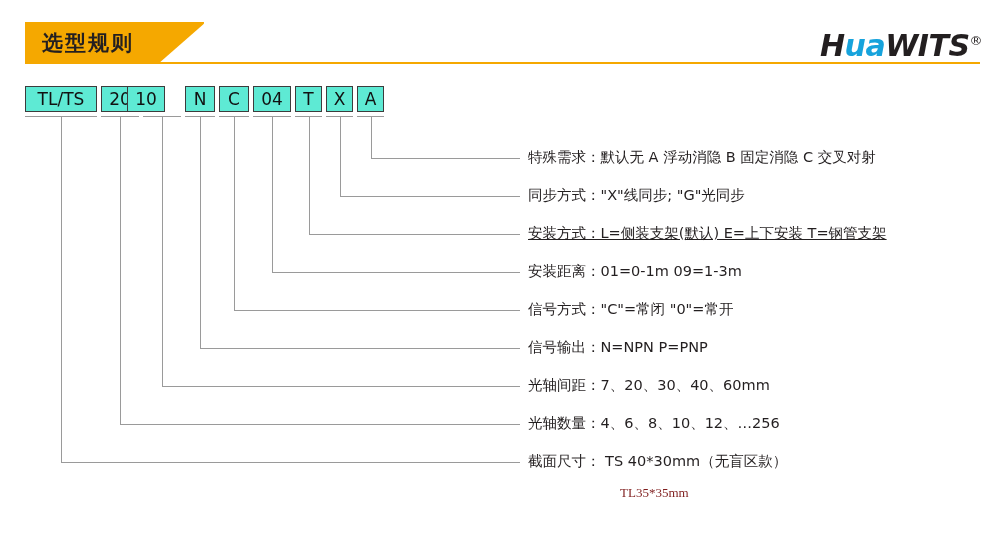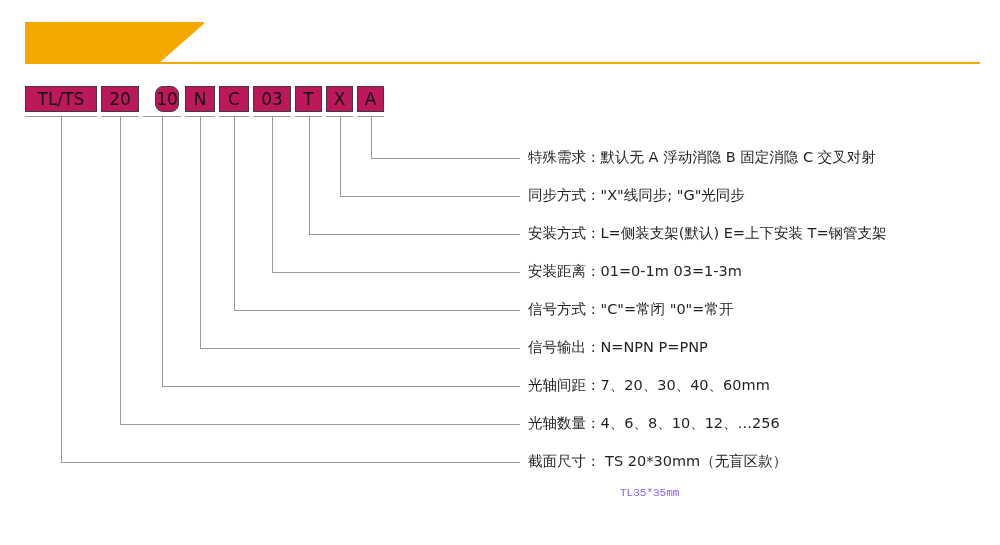--- a/index.html
+++ b/index.html
@@ -52,69 +52,73 @@
     vertical-align:super;color:#231f20;
   }
 
   
   .codebox{
     position:absolute;top:86px;height:26px;
     border:1px solid #3c3c3c;
     box-sizing:border-box;
     display:flex;align-items:center;justify-content:center;
     font-size:17px;color:#111;
-    background:#be185d;
+    background:#5eead4;
     font-family:"DejaVu Sans","Liberation Sans",sans-serif;
   }
   .stub{
     position:absolute;top:116px;height:1px;background:#9a9a9a;
   }
 
   
   .vline{position:absolute;width:1px;background:#9a9a9a;}
   .hline{position:absolute;height:1px;background:#9a9a9a;}
 
   
   .lbl{
     position:absolute;left:528px;
     font-size:14.5px;color:#231f20;
     white-space:nowrap;line-height:16px;
     font-family:"DejaVu Sans","Liberation Sans",sans-serif;
   }
   .lbl-sub{
     position:absolute;left:620px;
-    font-size:11px;color:#8b5cf6;
+    font-size:13px;color:#7f1d1d;
     white-space:nowrap;line-height:16px;
-    font-family:Liberation Mono, monospace;
+    font-family:Liberation Serif, serif;
   }
 </style>
 </head>
 <body>
 
 <div class="page">
 
   <div class="hdr">
     <div class="hdr-banner"></div>
     <div class="hdr-banner-tail"></div>
     <div class="hdr-banner-cut"></div>
     <div class="hdr-underline"></div>
+    <div class="hdr-title">选型规则</div>
+    <div class="logo">
+      <span class="seg-dark">H</span><span class="seg-blue">ua</span><span class="seg-dark">WITS</span><span class="reg">®</span>
+    </div>
   </div>
 
   <div id="boxes-layer">
       <div class="codebox" style="left: 25px; width: 72px;">TL/TS</div>
       <div class="stub" style="left: 25px; width: 72px;"></div>
       <div class="codebox" style="left: 101px; width: 38px;">20</div>
       <div class="stub" style="left: 101px; width: 38px;"></div>
-      <div class="codebox" style="left: 155px; width: 24px; border-radius: 8px;">10</div>
+      <div class="codebox" style="left: 127px; width: 38px;">10</div>
       <div class="stub" style="left: 143px; width: 38px;"></div>
       <div class="codebox" style="left: 185px; width: 30px;">N</div>
       <div class="stub" style="left: 185px; width: 30px;"></div>
       <div class="codebox" style="left: 219px; width: 30px;">C</div>
       <div class="stub" style="left: 219px; width: 30px;"></div>
-      <div class="codebox" style="left: 253px; width: 38px;">03</div>
+      <div class="codebox" style="left: 253px; width: 38px;">04</div>
       <div class="stub" style="left: 253px; width: 38px;"></div>
       <div class="codebox" style="left: 295px; width: 27px;">T</div>
       <div class="stub" style="left: 295px; width: 27px;"></div>
       <div class="codebox" style="left: 326px; width: 27px;">X</div>
       <div class="stub" style="left: 326px; width: 27px;"></div>
       <div class="codebox" style="left: 357px; width: 27px;">A</div>
       <div class="stub" style="left: 357px; width: 27px;"></div>
     </div>
 
   <div id="lines-layer">
@@ -134,23 +138,23 @@
       <div class="hline" style="left: 162px; top: 386px; width: 358px;"></div>
       <div class="vline" style="left: 120px; top: 117px; height: 307px;"></div>
       <div class="hline" style="left: 120px; top: 424px; width: 400px;"></div>
       <div class="vline" style="left: 61px; top: 117px; height: 345px;"></div>
       <div class="hline" style="left: 61px; top: 462px; width: 459px;"></div>
     </div>
 
   <div id="labels-layer">
       <div class="lbl" style="top: 149px; text-align: right;">特殊需求：默认无  A 浮动消隐  B 固定消隐  C 交叉对射</div>
       <div class="lbl" style="top: 187px;">同步方式："X"线同步; "G"光同步</div>
-      <div class="lbl" style="top: 225px;">安装方式：L=侧装支架(默认)  E=上下安装  T=钢管支架</div>
-      <div class="lbl" style="top: 263px;">安装距离：01=0-1m  03=1-3m</div>
+      <div class="lbl" style="top: 225px; text-decoration: underline;">安装方式：L=侧装支架(默认)  E=上下安装  T=钢管支架</div>
+      <div class="lbl" style="top: 263px;">安装距离：01=0-1m  09=1-3m</div>
       <div class="lbl" style="top: 301px;">信号方式："C"=常闭  "0"=常开</div>
       <div class="lbl" style="top: 339px;">信号输出：N=NPN  P=PNP</div>
       <div class="lbl" style="top: 377px;">光轴间距：7、20、30、40、60mm</div>
       <div class="lbl" style="top: 415px;">光轴数量：4、6、8、10、12、…256</div>
-      <div class="lbl" style="top: 453px;">截面尺寸： TS 20*30mm（无盲区款）</div>
+      <div class="lbl" style="top: 453px;">截面尺寸： TS 40*30mm（无盲区款）</div>
       <div class="lbl-sub" style="top: 485px;">TL35*35mm</div>
     </div>
 
 </div>
 
 </body></html>

